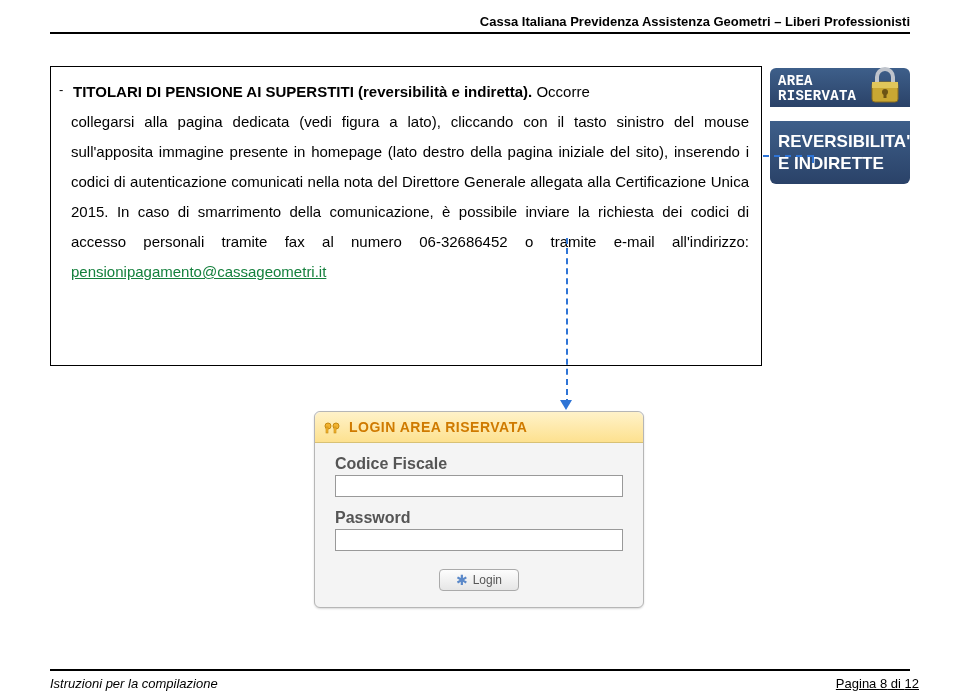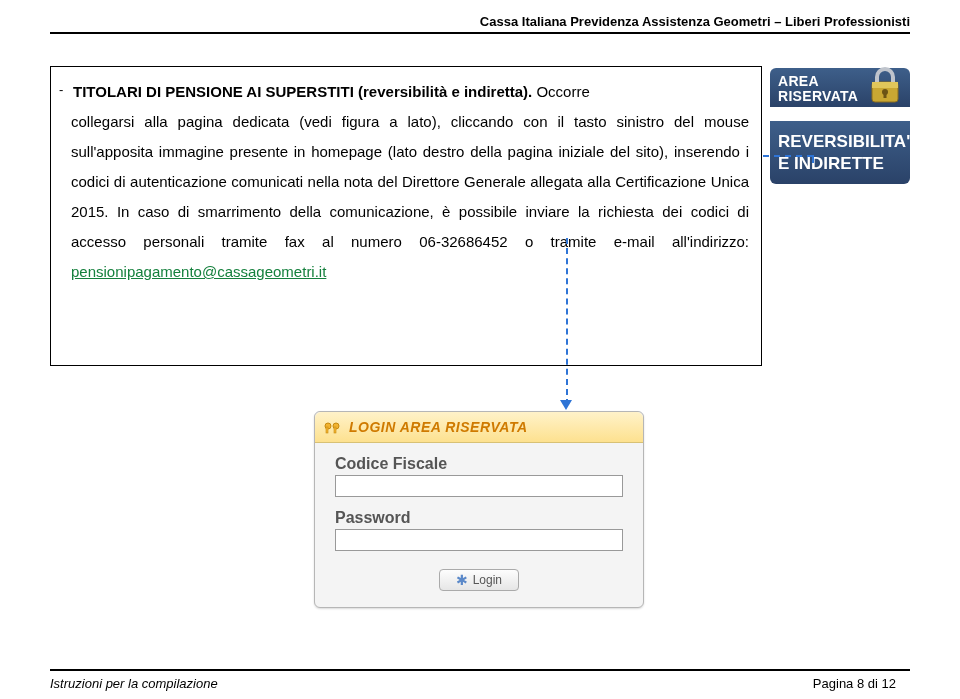--- a/index.html
+++ b/index.html
@@ -67,20 +67,21 @@
     background: linear-gradient(#3e5f8a, #2a4268);
     border-radius: 6px 6px 0 0;
     padding: 6px 8px 4px 8px;
     color: #fff;
     font-weight: bold;
     font-size: 14px;
     display: flex;
     align-items: center;
     gap: 6px;
     position: relative;
+    font-family: Liberation Mono, monospace;
   }
   .area-top .txt { line-height: 1.05; letter-spacing: 0.3px; }
   .area-top .lock {
     position: absolute;
     right: 4px;
     top: -4px;
     width: 42px;
     height: 42px;
   }
   .area-top .lock svg { width: 42px; height: 42px; }
@@ -145,21 +146,20 @@
     border-radius: 6px 6px 0 0;
     padding: 5px 8px;
     display: flex;
     align-items: center;
     gap: 6px;
     color: #cf7a00;
     font-weight: bold;
     font-size: 14px;
     letter-spacing: 0.5px;
     font-family: Arial, sans-serif;
-    font-style: italic;
   }
   .login-header .key-icon {
     width: 20px; height: 20px;
     display: inline-block;
   }
   .login-body {
     padding: 12px 20px 16px 20px;
   }
   .login-label {
     font-size: 16px;
@@ -208,22 +208,23 @@
     position: absolute;
     bottom: 8px;
     left: 50px;
     font-style: italic;
     font-size: 13px;
     margin-top: 36px;
   }
   .footer-right {
     position: absolute;
     bottom: 8px;
-    right: 64px;
-    font-size: 13px;
+    right: 41px;
+    font-size: 13px;
+    text-decoration: underline;
   }
 </style>
 </head>
 <body>
 
 <div class="header-line">Cassa Italiana Previdenza Assistenza Geometri – Liberi Professionisti</div>
 <div class="header-rule"></div>
 
 <div class="content-box">
   <div class="lead">

